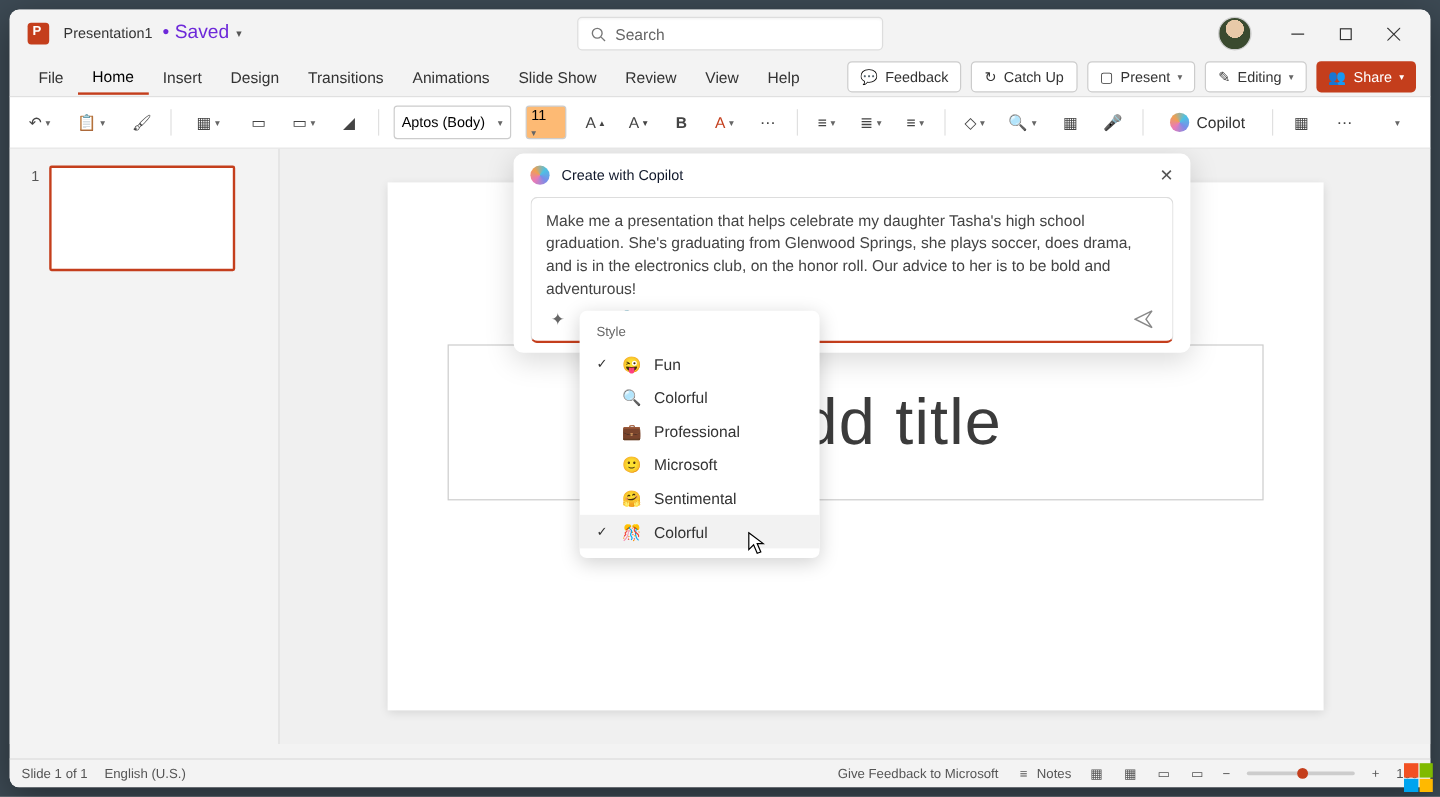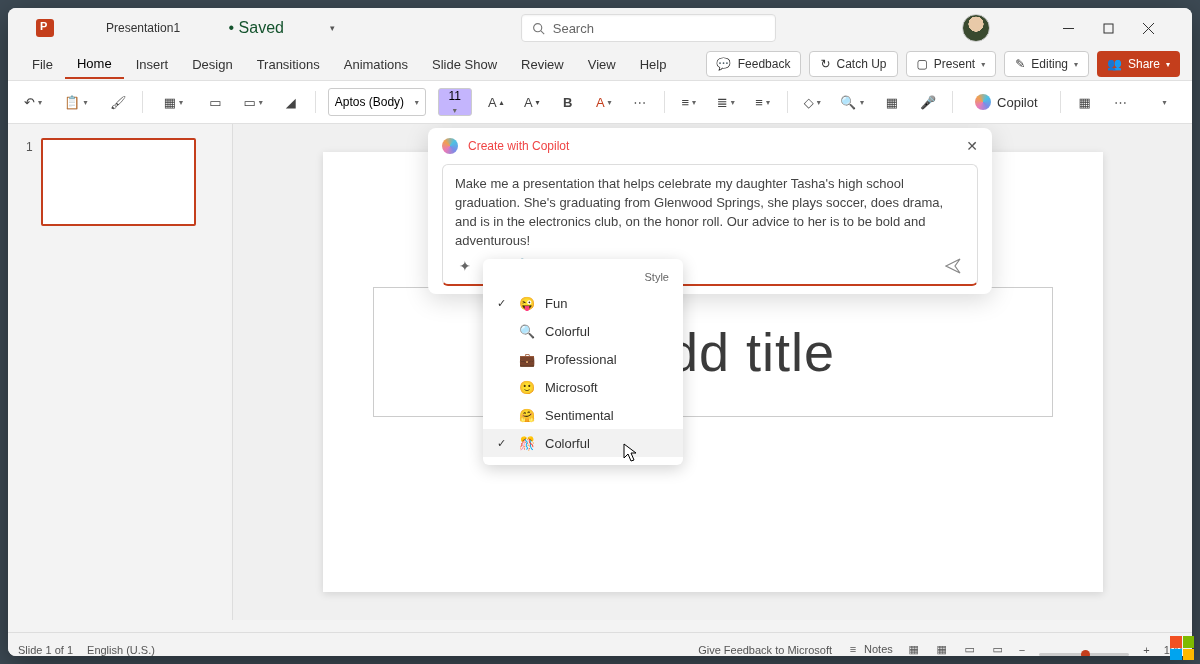--- a/index.html
+++ b/index.html
@@ -1,25 +1,25 @@
 <!DOCTYPE html>
 <html><head>
 <meta charset="utf-8">
 <style>
   * { box-sizing: border-box; margin: 0; padding: 0; font-family: "Segoe UI", Arial, sans-serif; }
   body { background: #3d4a54; width: 1200px; height: 664px; overflow: hidden; position: relative; }
   
   .app-window { position: absolute; top: 8px; left: 8px; right: 8px; bottom: 8px; background: #f3f3f3; border-radius: 8px; overflow: hidden; display: flex; flex-direction: column; box-shadow: 0 8px 32px rgba(0,0,0,0.4); }
 
   
-  .titlebar { height: 40px; display: flex; align-items: center; padding: 0 24px; background: #f3f3f3; gap: 40px; }
+  .titlebar { height: 40px; display: flex; align-items: center; padding: 0 11px; background: #f3f3f3; }
   .app-icon { width: 18px; height: 18px; background: #c43e1c; border-radius: 3px; margin-right: 12px; margin-left: 4px; position: relative; }
   .app-icon::after { content:"P"; color:#fff; font-size:11px; font-weight:bold; position:absolute; left:4px; top:1px; }
   .doc-title { font-size: 12px; color: #333; }
-  .saved { color: #14532d; margin-left: 4px; }
+  .saved { color: #6d28d9; margin-left: 4px; }
   .chev-small { margin-left:6px; color:#555; font-size:9px; }
   .titlebar-center { flex:1; display:flex; justify-content:center; }
   .search-box { width: 255px; height: 28px; background: #fff; border:1px solid #ddd; border-radius:4px; display:flex; align-items:center; padding:0 10px; color:#666; font-size:13px; box-shadow: inset 0 1px 2px rgba(0,0,0,0.05); }
   .search-box .sicon { margin-right:8px; }
   .win-controls { display:flex; align-items:center; gap:0; }
   .avatar { width:28px; height:28px; border-radius:50%; background: radial-gradient(circle at 50% 35%, #e8c9a8 35%, #3a4a2f 36%); margin-right: 18px; border: 1px solid #ccc; }
   .wbtn { width:40px; height:40px; display:flex; align-items:center; justify-content:center; color:#333; font-size:13px; }
   .wbtn svg { width:11px; height:11px; }
   
   
@@ -31,21 +31,21 @@
   .share-btn { background:#c43e1c; color:#fff; border:none; }
   .share-btn .chev { color:#fff; }
   .chev { font-size:8px; color:#666; }
   
   
   .ribbon { height: 44px; background:#fff; border-top:1px solid #e0e0e0; border-bottom:1px solid #e0e0e0; display:flex; align-items:center; padding:0 12px; gap:12px; }
   .ribbon-sep { width:1px; height:22px; background:#e0e0e0; }
   .ribbon-btn { display:flex; align-items:center; justify-content:center; height:30px; min-width:24px; padding:0 4px; color:#444; font-size:13px; gap:3px; }
   .ribbon-btn.wide { min-width:36px; }
   .font-select { width:98px; height:28px; border:1px solid #ccc; border-radius:3px; padding:0 6px; font-size:12px; display:flex; align-items:center; justify-content:space-between; background:#fff; }
-  .size-select { width:34px; height:28px; border:1px solid #ccc; border-radius:3px; padding:0 4px; font-size:12px; display:flex; align-items:center; justify-content:space-between; background:#c4b5fd;flex-direction:column; }
+  .size-select { width:34px; height:28px; border:1px solid #ccc; border-radius:3px; padding:0 4px; font-size:12px; display:flex; justify-content:space-between; background:#fdba74;flex-direction:column; }
   .copilot-btn { display:flex; align-items:center; gap:6px; padding:0 10px; font-size:13px; color:#333; height:30px; }
   .copilot-logo { width:16px; height:16px; background: conic-gradient(from 45deg, #4cc2e4, #7b8ce8, #e87bb8, #f0a050, #4cc2e4); border-radius:50%; }
   
   
   .main { flex:1; display:flex; background:#f0f0f0; position:relative; overflow:hidden; }
   .thumbs { width:225px; background:#f3f3f3; border-right:1px solid #ddd; padding:14px 18px; }
   .thumb-row { display:flex; gap:8px; }
   .thumb-num { font-size:12px; color:#555; padding-top:2px; }
   .thumb { width:155px; height:88px; background:#fff; border:2px solid #c43e1c; border-radius:2px; }
   
@@ -53,38 +53,38 @@
   .slide { width:780px; height:440px; background:#fff; box-shadow: 0 2px 8px rgba(0,0,0,0.12); position:relative; }
   .title-box { position:absolute; left:50px; top:135px; right:50px; height:130px; border:1px solid #ccc; display:flex; align-items:center; justify-content:center; }
   .title-text { font-size:54px; color:#3b3b3b; font-weight:300; letter-spacing:1px; }
   .subtitle-box { position:absolute; left:50px; top:275px; right:50px; height:80px; display:flex; align-items:center; justify-content:center; }
   .subtitle-text { font-size:38px; color:#555; font-weight:300; }
   
   
   .copilot-panel { position:absolute; left:195px; top:4px; width:564px; background:#fff; border-radius:8px; box-shadow:0 6px 24px rgba(0,0,0,0.15); z-index:20; }
   .cp-header { height:36px; display:flex; align-items:center; padding:0 14px; }
   .cp-logo { width:16px; height:16px; background: conic-gradient(from 45deg, #4cc2e4, #7b8ce8, #e87bb8, #f0a050, #4cc2e4); border-radius:50%; margin-right:10px; }
-  .cp-title { font-size:12px; color:#ef4444; font-weight:500; }
+  .cp-title { font-size:12px; color:#0f172a; font-weight:500; }
   .cp-close { margin-left:auto; color:#555; font-size:14px; }
   .cp-input { margin:0 14px 8px 14px; border:1px solid #ddd; border-bottom:2px solid #c43e1c; border-radius:6px; padding:10px 12px; }
   .cp-text { font-size:13px; color:#444; line-height:1.45; }
   .cp-actions { display:flex; align-items:center; gap:18px; padding:8px 4px 0 4px; }
   .cp-abtn { color:#666; font-size:14px; }
   .cp-send { margin-left:auto; color:#666; }
   
   
   .style-dd { position:absolute; left:250px; top:135px; width:200px; background:#fff; border-radius:6px; box-shadow:0 4px 16px rgba(0,0,0,0.18); padding:8px 0; z-index:30; }
-  .style-label { font-size:11px; color:#666; padding:4px 14px 6px 14px;text-align:right; }
+  .style-label { font-size:11px; color:#666; padding:4px 14px 6px 14px; }
   .style-item { height:28px; display:flex; align-items:center; padding:0 14px; font-size:13px; color:#333; gap:10px; cursor:pointer; }
   .style-item:hover, .style-item.hover { background:#f2f2f2; }
   .check { width:12px; color:#333; font-size:11px; }
   .emoji { width:16px; text-align:center; font-size:13px; }
   
   
-  .statusbar { height:24px; background:#f3f3f3; border-top:1px solid #ddd; display:flex; align-items:flex-end; padding:0 10px; font-size:11px; color:#555; gap:14px;margin-top:12px; }
+  .statusbar { height:24px; background:#f3f3f3; border-top:1px solid #ddd; display:flex; align-items:center; padding:0 10px; font-size:11px; color:#555; gap:14px;margin-top:12px; }
   .statusbar .sp { flex:1; }
   .sb-btn { display:flex; align-items:center; gap:4px; color:#555; }
   .sb-icon { width:14px; height:14px; display:inline-flex; align-items:center; justify-content:center; }
   .zoom-slider { width:90px; height:3px; background:#ccc; border-radius:2px; position:relative; }
   .zoom-thumb { position:absolute; left:42px; top:-3px; width:9px; height:9px; background:#c43e1c; border-radius:50%; }
   
   
   .cursor { position:absolute; left:390px; top:319px; z-index:40; pointer-events:none; }
   .cursor svg { width:16px; height:20px; }
   

